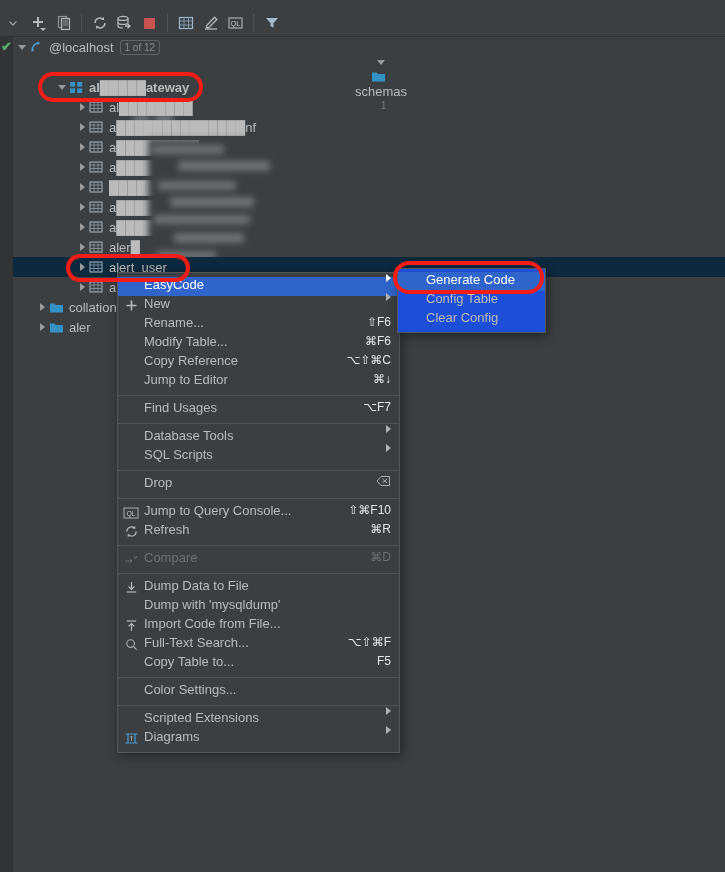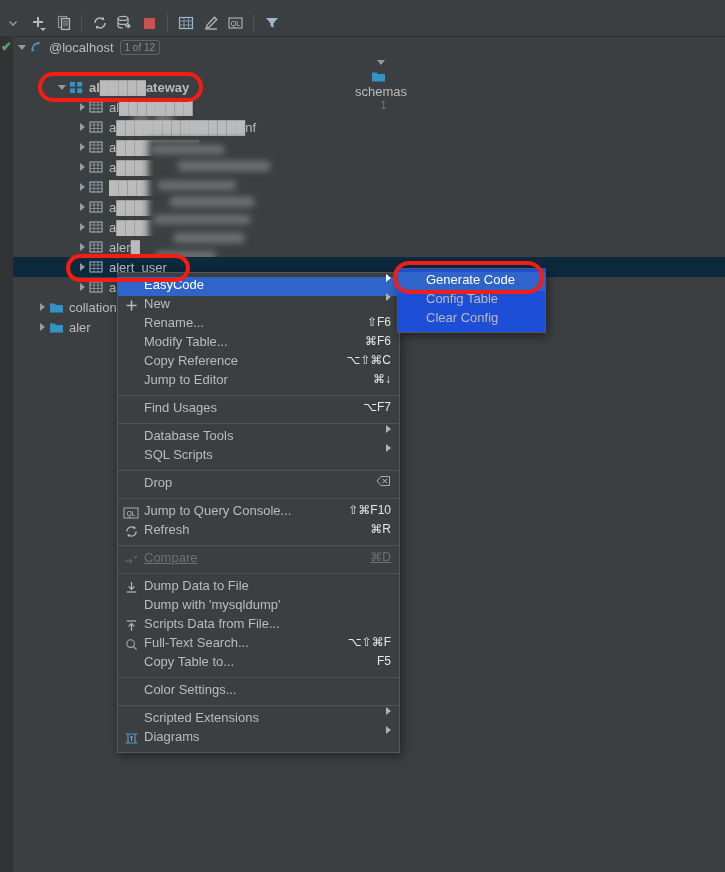--- a/index.html
+++ b/index.html
@@ -173,21 +173,21 @@
     display: flex;
     align-items: flex-start;
     padding: 0 8px 0 0;
     color: #bbbbbb;
     font-size: 13px;
   }
   .mi.hl {
     background: #2f65ca;
     color: #ffffff;
   }
-  .mi.disabled { color: #6e7174; text-decoration: underline; }
+  .mi.disabled { color: #6e7174; }
   .mi-ico {
     width: 26px;
     flex: none;
     display: flex; align-items: center; justify-content: center;
     height: 19px;
   }
   .mi-lbl { flex: 1 1 auto; }
   .mi-key {
     flex: none;
     color: #e5e5e5;
@@ -619,21 +619,21 @@
       <span class="mi-ico"></span>
       <span class="mi-lbl">Dump with 'mysqldump'</span>
     </div>
     <div class="mi">
       <span class="mi-ico">
         <svg width="13" height="13" viewBox="0 0 13 13">
           <path d="M1.8 2 h9.4" stroke="#b6b9bb" stroke-width="1.2"></path>
           <path d="M6.5 11.8 v-7 M3.6 7.4 L6.5 4.5 L9.4 7.4" fill="none" stroke="#b6b9bb" stroke-width="1.2"></path>
         </svg>
       </span>
-      <span class="mi-lbl">Scripts Data from File...</span>
+      <span class="mi-lbl">Import Code from File...</span>
     </div>
     <div class="mi">
       <span class="mi-ico">
         <svg width="13" height="13" viewBox="0 0 13 13">
           <circle cx="5.6" cy="5.6" r="3.8" fill="none" stroke="#a9acae" stroke-width="1.1"></circle>
           <path d="M8.4 8.4 L11.6 11.6" stroke="#a9acae" stroke-width="1.2"></path>
         </svg>
       </span>
       <span class="mi-lbl">Full-Text Search...</span>
       <span class="mi-key">⌥⇧⌘F</span>

